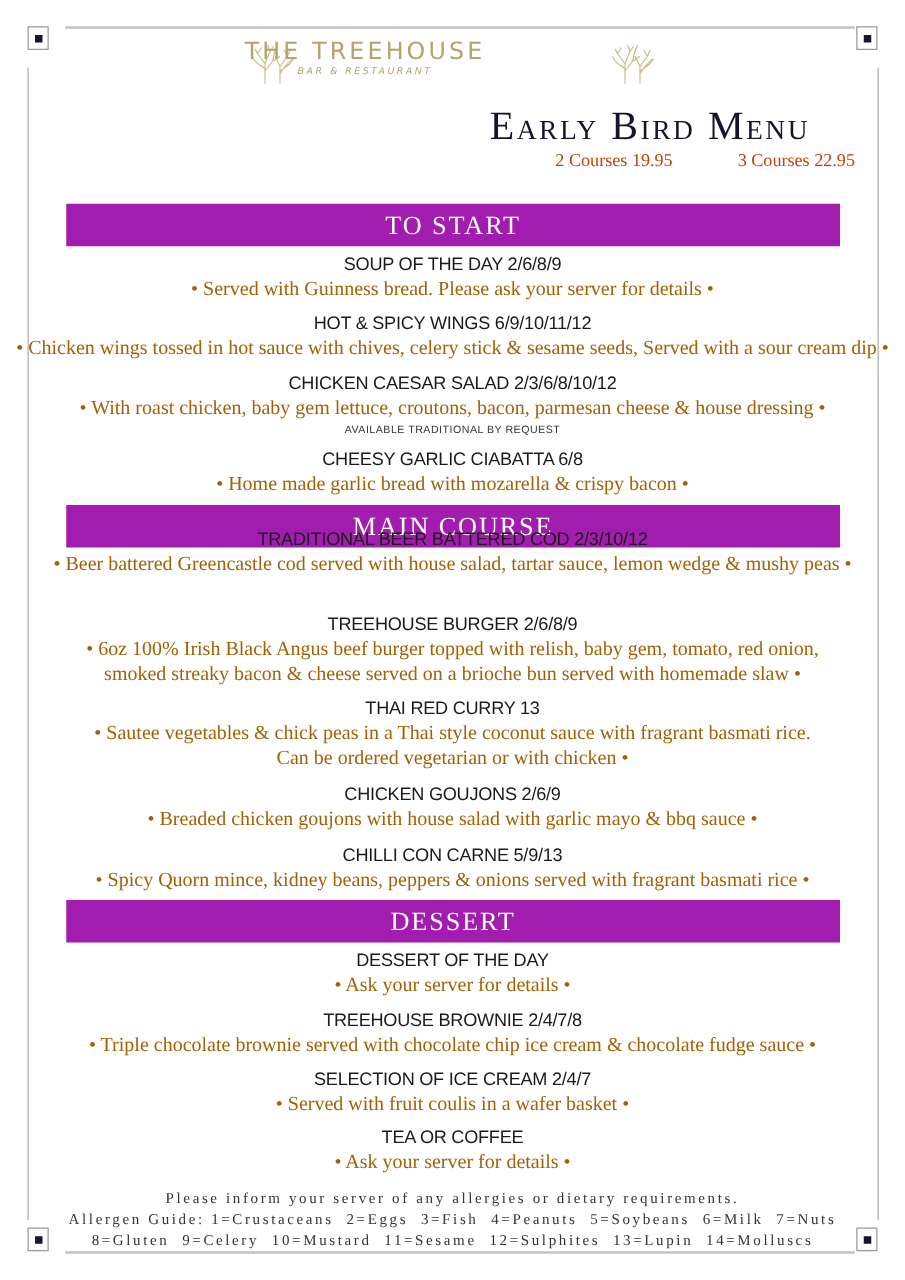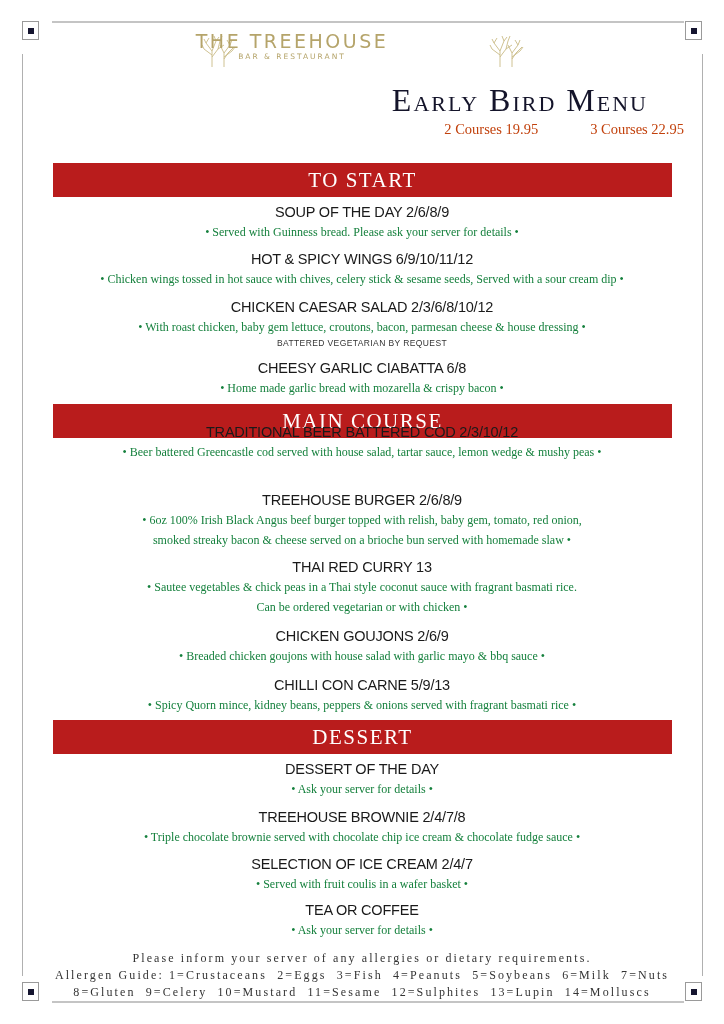--- a/index.html
+++ b/index.html
@@ -14,36 +14,36 @@
     .c-bl { left: 22px; top: 982px; }
     .c-br { left: 685px; top: 982px; }
     .bline { position: absolute; background: #c4c4c4; }
     .b-top { left: 52px; top: 21px; width: 632px; height: 2px; }
     .b-left { left: 22px; top: 54px; width: 1px; height: 922px; background: #b0b0b0; }
     .b-right { left: 702px; top: 54px; width: 1px; height: 922px; background: #b0b0b0; }
     .b-bottom { left: 52px; top: 1001px; width: 632px; height: 2px; }
 
     .logo { position: absolute; top: 30px; left: 0; width: 584px; text-align: center; }
     .logo-name { font-family: "DejaVu Sans", sans-serif; font-size: 19px; letter-spacing: 2.5px; color: #b5a46a; line-height: 22px; }
-    .logo-sub { font-family: "DejaVu Sans", sans-serif; font-size: 7.5px; letter-spacing: 2px; color: #b5a46a; line-height: 10px; }
+    .logo-sub { font-family: "DejaVu Sans", sans-serif; font-size: 7.5px; letter-spacing: 2px; color: #b5a46a; line-height: 10px; font-style: italic; }
     .tree { position: absolute; top: 33px; width: 36px; height: 36px; }
     .tree-l { left: 200px; }
     .tree-r { left: 488px; }
 
     .title { position: absolute; top: 80px; left: 0; width: 648px; text-align: right;
       font-size: 32px; letter-spacing: 2px; font-variant: small-caps; color: #14142a; line-height: 40px; }
     .prices { position: absolute; top: 120px; left: 0; width: 684px; text-align: right; font-size: 14.5px; line-height: 18px; color: #c2410c; }
     .prices .gap { display: inline-block; width: 52px; }
 
-    .bar { position: absolute; left: 53px; width: 619px; height: 34px; background: #b91c1c;
+    .bar { position: absolute; left: 53px; width: 619px; height: 34px; background: #a21caf;
       color: #ffffff; text-align: center; font-size: 21px; letter-spacing: 1.5px; line-height: 34px; }
 
     .item { position: absolute; left: 0; width: 724px; text-align: center; }
     .item-name { font-family: "Liberation Sans", sans-serif; font-size: 14.5px; color: #1a1a1a; line-height: 20px; letter-spacing: -0.2px; }
-    .item-desc { font-size: 12px; color: #15803d; line-height: 20px; font-family: Liberation Serif, serif; }
+    .item-desc { font-size: 16px; color: #a16207; line-height: 20px; font-family: Liberation Serif, serif; }
     .item-note { font-family: "Liberation Sans", sans-serif; font-size: 8.5px; color: #333; line-height: 12px; letter-spacing: 0.4px; }
 
     .footer { position: absolute; top: 950px; left: 0; width: 724px; text-align: center;
       font-size: 12px; letter-spacing: 2.1px; color: #333; line-height: 17px; font-family: Liberation Serif, serif; }
   </style>
 </head>
 <body>
 
 <div class="bline b-top"></div>
 <div class="bline b-left"></div>
@@ -86,21 +86,21 @@
   <div class="item-name">SOUP OF THE DAY  2/6/8/9</div>
   <div class="item-desc">• Served with Guinness bread. Please ask your server for details •</div>
 </div>
 <div class="item" style="top:249px">
   <div class="item-name">HOT &amp; SPICY WINGS 6/9/10/11/12</div>
   <div class="item-desc">• Chicken wings tossed in hot sauce with chives, celery stick &amp; sesame seeds, Served with a sour cream dip •</div>
 </div>
 <div class="item" style="top:297px">
   <div class="item-name">CHICKEN CAESAR SALAD 2/3/6/8/10/12</div>
   <div class="item-desc">• With roast chicken, baby gem lettuce, croutons, bacon, parmesan cheese &amp; house dressing •</div>
-  <div class="item-note">BATTERED VEGETARIAN BY REQUEST</div>
+  <div class="item-note">AVAILABLE TRADITIONAL BY REQUEST</div>
 </div>
 <div class="item" style="top:358px">
   <div class="item-name">CHEESY GARLIC CIABATTA  6/8</div>
   <div class="item-desc">• Home made garlic bread with mozarella &amp; crispy bacon •</div>
 </div>
 
 <div class="bar" style="top:404px">MAIN COURSE</div>
 
 <div class="item" style="top:422px">
   <div class="item-name">TRADITIONAL BEER BATTERED COD  2/3/10/12</div>

